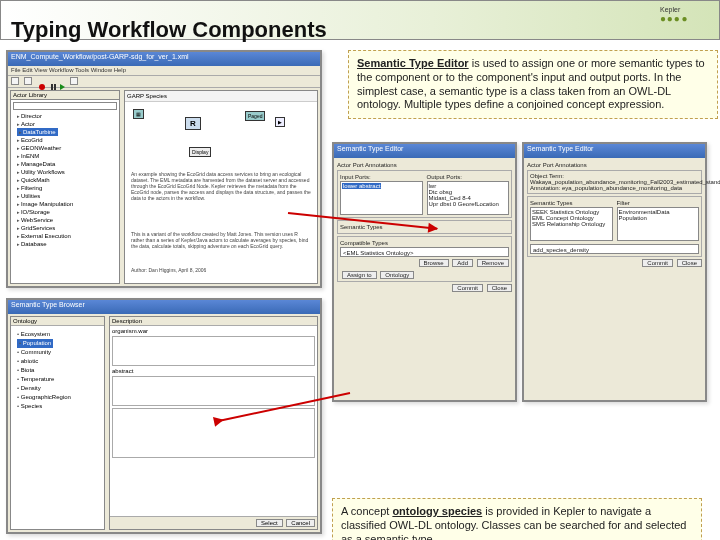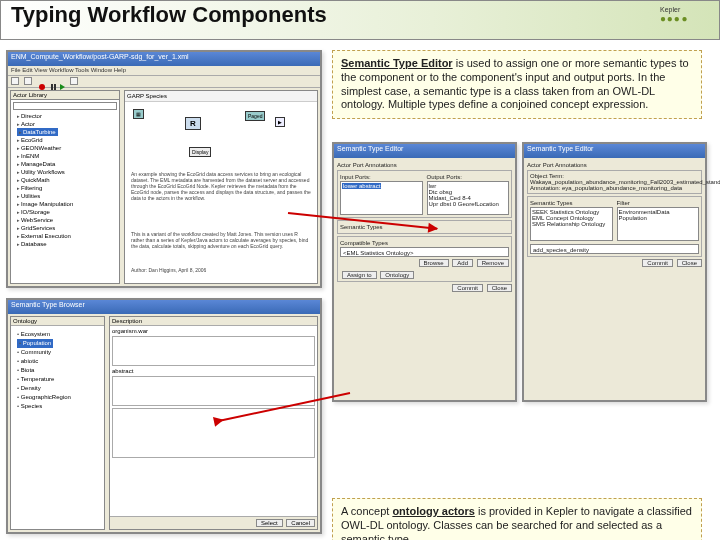--- a/index.html
+++ b/index.html
@@ -2,21 +2,21 @@
 <html><head>
 <meta charset="utf-8">
 <style>
   * { box-sizing: border-box; margin: 0; padding: 0; }
   html, body { width: 720px; height: 540px; font-family: Arial, sans-serif; overflow: hidden; }
   body { background: #fff; position: relative; }
 
   .title-bar {
     position: absolute; left: 0; top: 0; width: 720px; height: 40px;
     background: linear-gradient(to right, #ffffff 0%, #e8f0d8 60%, #d4e4b8 100%);
-    border: 1px solid #888; padding: 1px 10px;
+    border: 1px solid #888; padding: 16px 10px;
   }
   .title-bar h1 { font-size: 22px; font-weight: bold; color: #111; }
 
   .kepler-logo {
     position: absolute; right: 10px; top: 6px; width: 50px; height: 30px;
     font-size: 7px; color: #333;
   }
   .kepler-logo .dots::before { content: "● ● ●"; color: #6b8e23; font-size: 10px; letter-spacing: -1px; }
   .kepler-logo .dots::after { content: " ●"; color: #6b8e23; font-size: 10px; }
 
@@ -51,21 +51,21 @@
   .node.disp { background:#eee; }
   .desc-text { position:absolute; font-size:5px; color:#444; line-height:6px; }
 
   
   .callout {
     position: absolute; background:#ffffe8; border:1px dashed #c0a050;
     font-size: 11px; line-height: 1.25; padding: 6px 8px; color:#222;
   }
   .callout b { font-weight:bold; }
   .callout .ul { text-decoration: underline; }
-  .callout1 { left: 332px; top: 8px; width: 370px; }
+  .callout1 { left: 348px; top: 8px; width: 370px; }
   .callout2 { left: 332px; top: 456px; width: 370px; }
 
   
   .ste1 { left: 332px; top: 100px; width: 185px; height: 260px; }
   .ste2 { left: 522px; top: 100px; width: 185px; height: 260px; }
   .ste-body { padding:3px; font-size:6px; color:#222; }
   .ste-body .sec { border:1px solid #aaa; margin:2px 0; padding:2px; background:#ece9d8; }
   .ste-body .lbl { display:block; margin:1px 0; }
   .ste-body .row { display:flex; gap:4px; }
   .ste-body .col { flex:1; }
@@ -286,16 +286,16 @@
           <span class="gbtn">Cancel</span>
         </div>
       </div>
     </div>
   </div>
 
   <div class="arrow arrow1"></div>
   <div class="arrow rev arrow2"></div>
 
   <div class="callout callout2">
-    <span>A concept </span><b><span class="ul">ontology actors</span></b><span> is provided in Kepler to navigate a classified OWL-DL ontology. Classes can be searched for and selected as a semantic type.</span>
+    <span>A concept </span><b><span class="ul">ontology species</span></b><span> is provided in Kepler to navigate a classified OWL-DL ontology. Classes can be searched for and selected as a semantic type.</span>
   </div>
 
 </div>
 
 </body></html>

